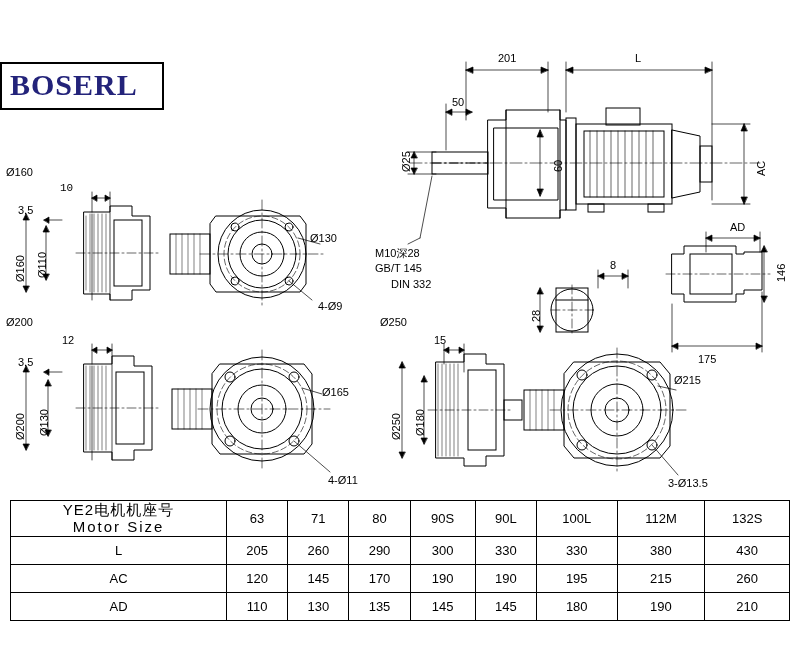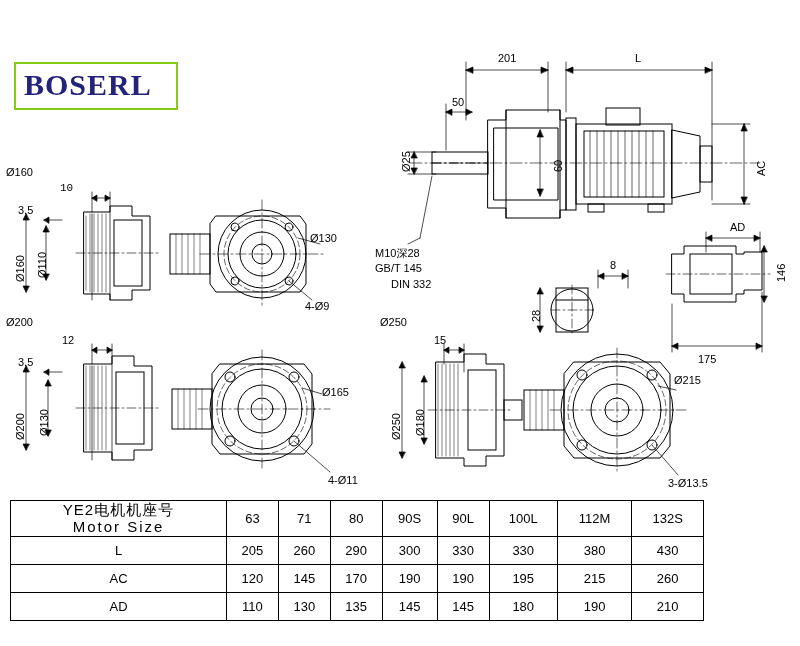--- a/index.html
+++ b/index.html
@@ -12,22 +12,22 @@
     overflow:hidden;
   }
   .page{position:relative;width:800px;height:646px;}
   .title{
     position:absolute;left:32px;top:18px;
     font-family:"Liberation Serif", serif;
     font-weight:bold;font-size:27px;letter-spacing:0px;
     white-space:nowrap;
   }
   .logo-box{
-    position:absolute;left:14px;top:62px;width:160px;height:44px;
-    border:2px solid #84cc16;
+    position:absolute;left:0;top:62px;width:160px;height:44px;
+    border:2px solid #000000;
     background:#fff;
   }
   .logo-text{
     position:absolute;left:8px;top:4px;
     font-family:"Liberation Serif", serif;
     font-weight:bold;font-style:normal;
     font-size:30px;color:#23237a;
     letter-spacing:1px;
   }
   .lbl{
@@ -38,21 +38,21 @@
     color:#000;
   }
   .lbl.vert{
     transform:rotate(-90deg);
     transform-origin:left top;
   }
   
   table.spec{
     position:absolute;left:10px;top:500px;
     border-collapse:collapse;
-    width:694px;
+    width:780px;
     font-family:"Liberation Sans", sans-serif;
   }
   table.spec td{
     border:1px solid #000;
     text-align:center;
     font-size:13px;
     height:27px;
     padding:0;
   }
   table.spec td.head-cell{
@@ -371,21 +371,21 @@
 
     </g>
   </svg>
 
   <div class="lbl" style="left:6px;top:166px;">Ø160</div>
   <div class="lbl" style="left:60px;top:182px;font-family:Liberation Mono, monospace;">10</div>
   <div class="lbl" style="left:18px;top:204px;">3.5</div>
   <div class="lbl vert" style="left:14px;top:282px;">Ø160</div>
   <div class="lbl vert" style="left:36px;top:278px;">Ø110</div>
   <div class="lbl" style="left:310px;top:232px;">Ø130</div>
-  <div class="lbl" style="left:305px;top:300px;">4-Ø9</div>
+  <div class="lbl" style="left:318px;top:300px;">4-Ø9</div>
 
   <div class="lbl" style="left:6px;top:316px;">Ø200</div>
   <div class="lbl" style="left:62px;top:334px;">12</div>
   <div class="lbl" style="left:18px;top:356px;">3.5</div>
   <div class="lbl vert" style="left:14px;top:440px;">Ø200</div>
   <div class="lbl vert" style="left:38px;top:436px;">Ø130</div>
   <div class="lbl" style="left:322px;top:386px;">Ø165</div>
   <div class="lbl" style="left:328px;top:474px;">4-Ø11</div>
 
   <div class="lbl" style="left:380px;top:316px;">Ø250</div>

